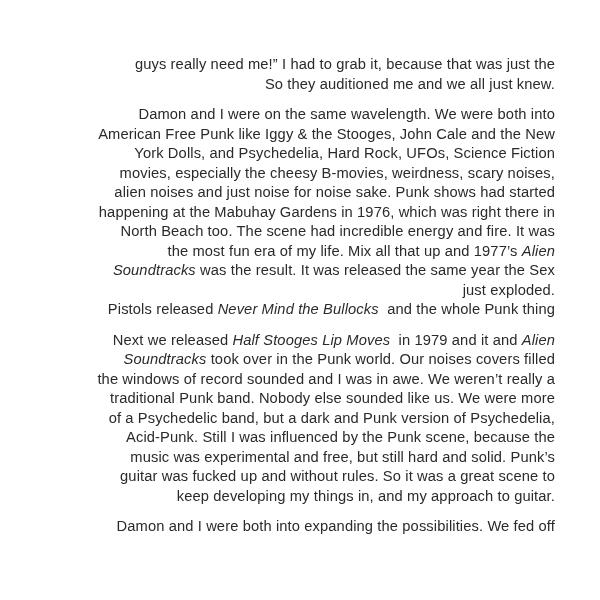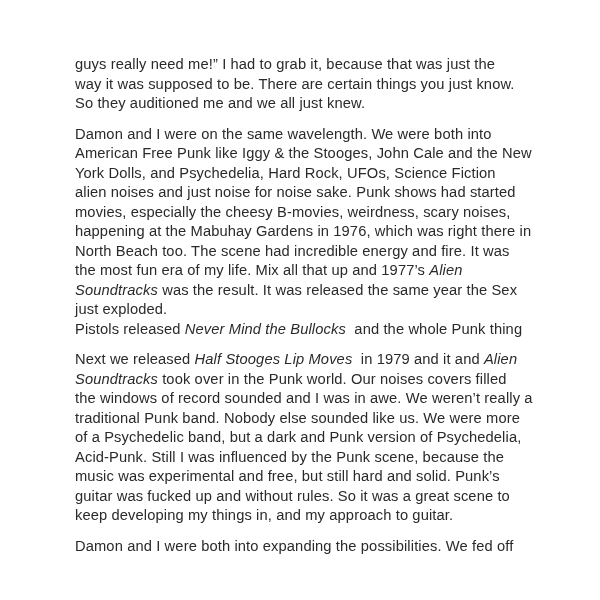--- a/index.html
+++ b/index.html
@@ -39,32 +39,31 @@
     display: block;
     white-space: pre; 
   }
   .line i {
   }
 </style>
 </head>
 <body style="background: rgb(255, 255, 255);">
 
 <div class="page">
-  <div class="text-block" id="article" style="color: rgb(42, 42, 42);">
+  <div class="text-block" id="article" style="color: rgb(42, 42, 42); text-align: right;">
       <p class="para">
         <span class="line"><span>guys really need me!” I had to grab it, because that was just the</span></span>
-        <span class="line"><span>way it was supposed to be. There are certain things you just know.</span></span>
         <span class="line"><span>So they auditioned me and we all just knew.</span></span>
       </p>
       <p class="para">
         <span class="line"><span>Damon and I were on the same wavelength. We were both into</span></span>
         <span class="line"><span>American Free Punk like Iggy &amp; the Stooges, John Cale and the New</span></span>
         <span class="line"><span>York Dolls, and Psychedelia, Hard Rock, UFOs, Science Fiction</span></span>
+        <span class="line"><span>movies, especially the cheesy B-movies, weirdness, scary noises,</span></span>
         <span class="line"><span>alien noises and just noise for noise sake. Punk shows had started</span></span>
-        <span class="line"><span>movies, especially the cheesy B-movies, weirdness, scary noises,</span></span>
         <span class="line"><span>happening at the Mabuhay Gardens in 1976, which was right there in</span></span>
         <span class="line"><span>North Beach too. The scene had incredible energy and fire. It was</span></span>
         <span class="line"><span>the most fun era of my life. Mix all that up and 1977’s </span><i>Alien</i></span>
         <span class="line"><i>Soundtracks</i><span> was the result. It was released the same year the Sex</span></span>
         <span class="line"><span>just exploded.</span></span>
         <span class="line"><span>Pistols released </span><i>Never Mind the Bullocks</i><span>  and the whole Punk thing</span></span>
       </p>
       <p class="para">
         <span class="line"><span>Next we released </span><i>Half Stooges Lip Moves</i><span>  in 1979 and it and </span><i>Alien</i></span>
         <span class="line"><i>Soundtracks</i><span> took over in the Punk world. Our noises covers filled</span></span>

